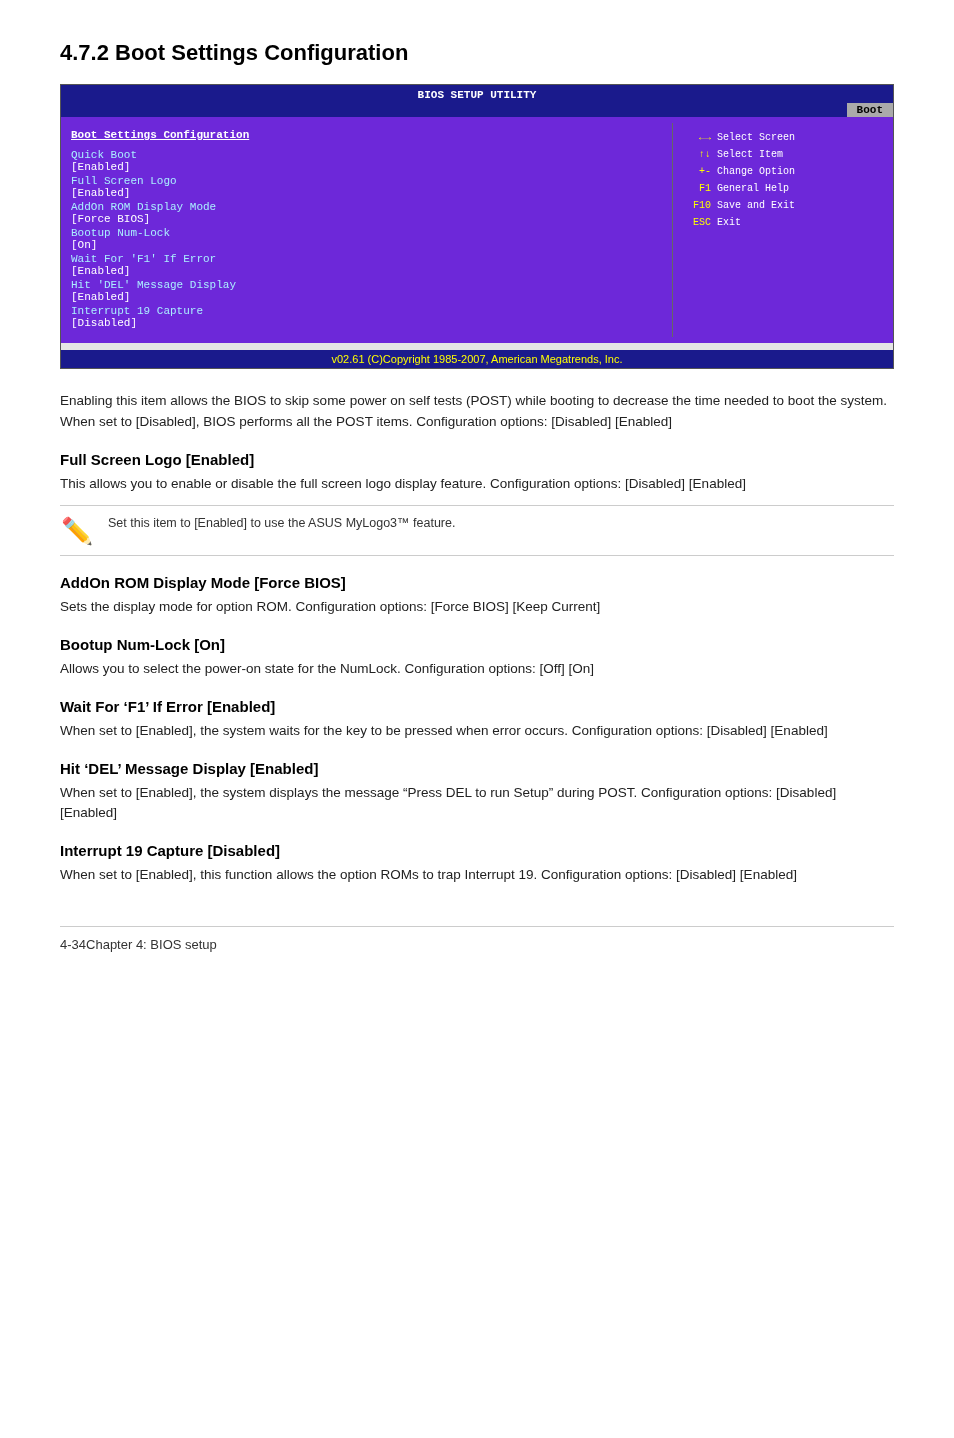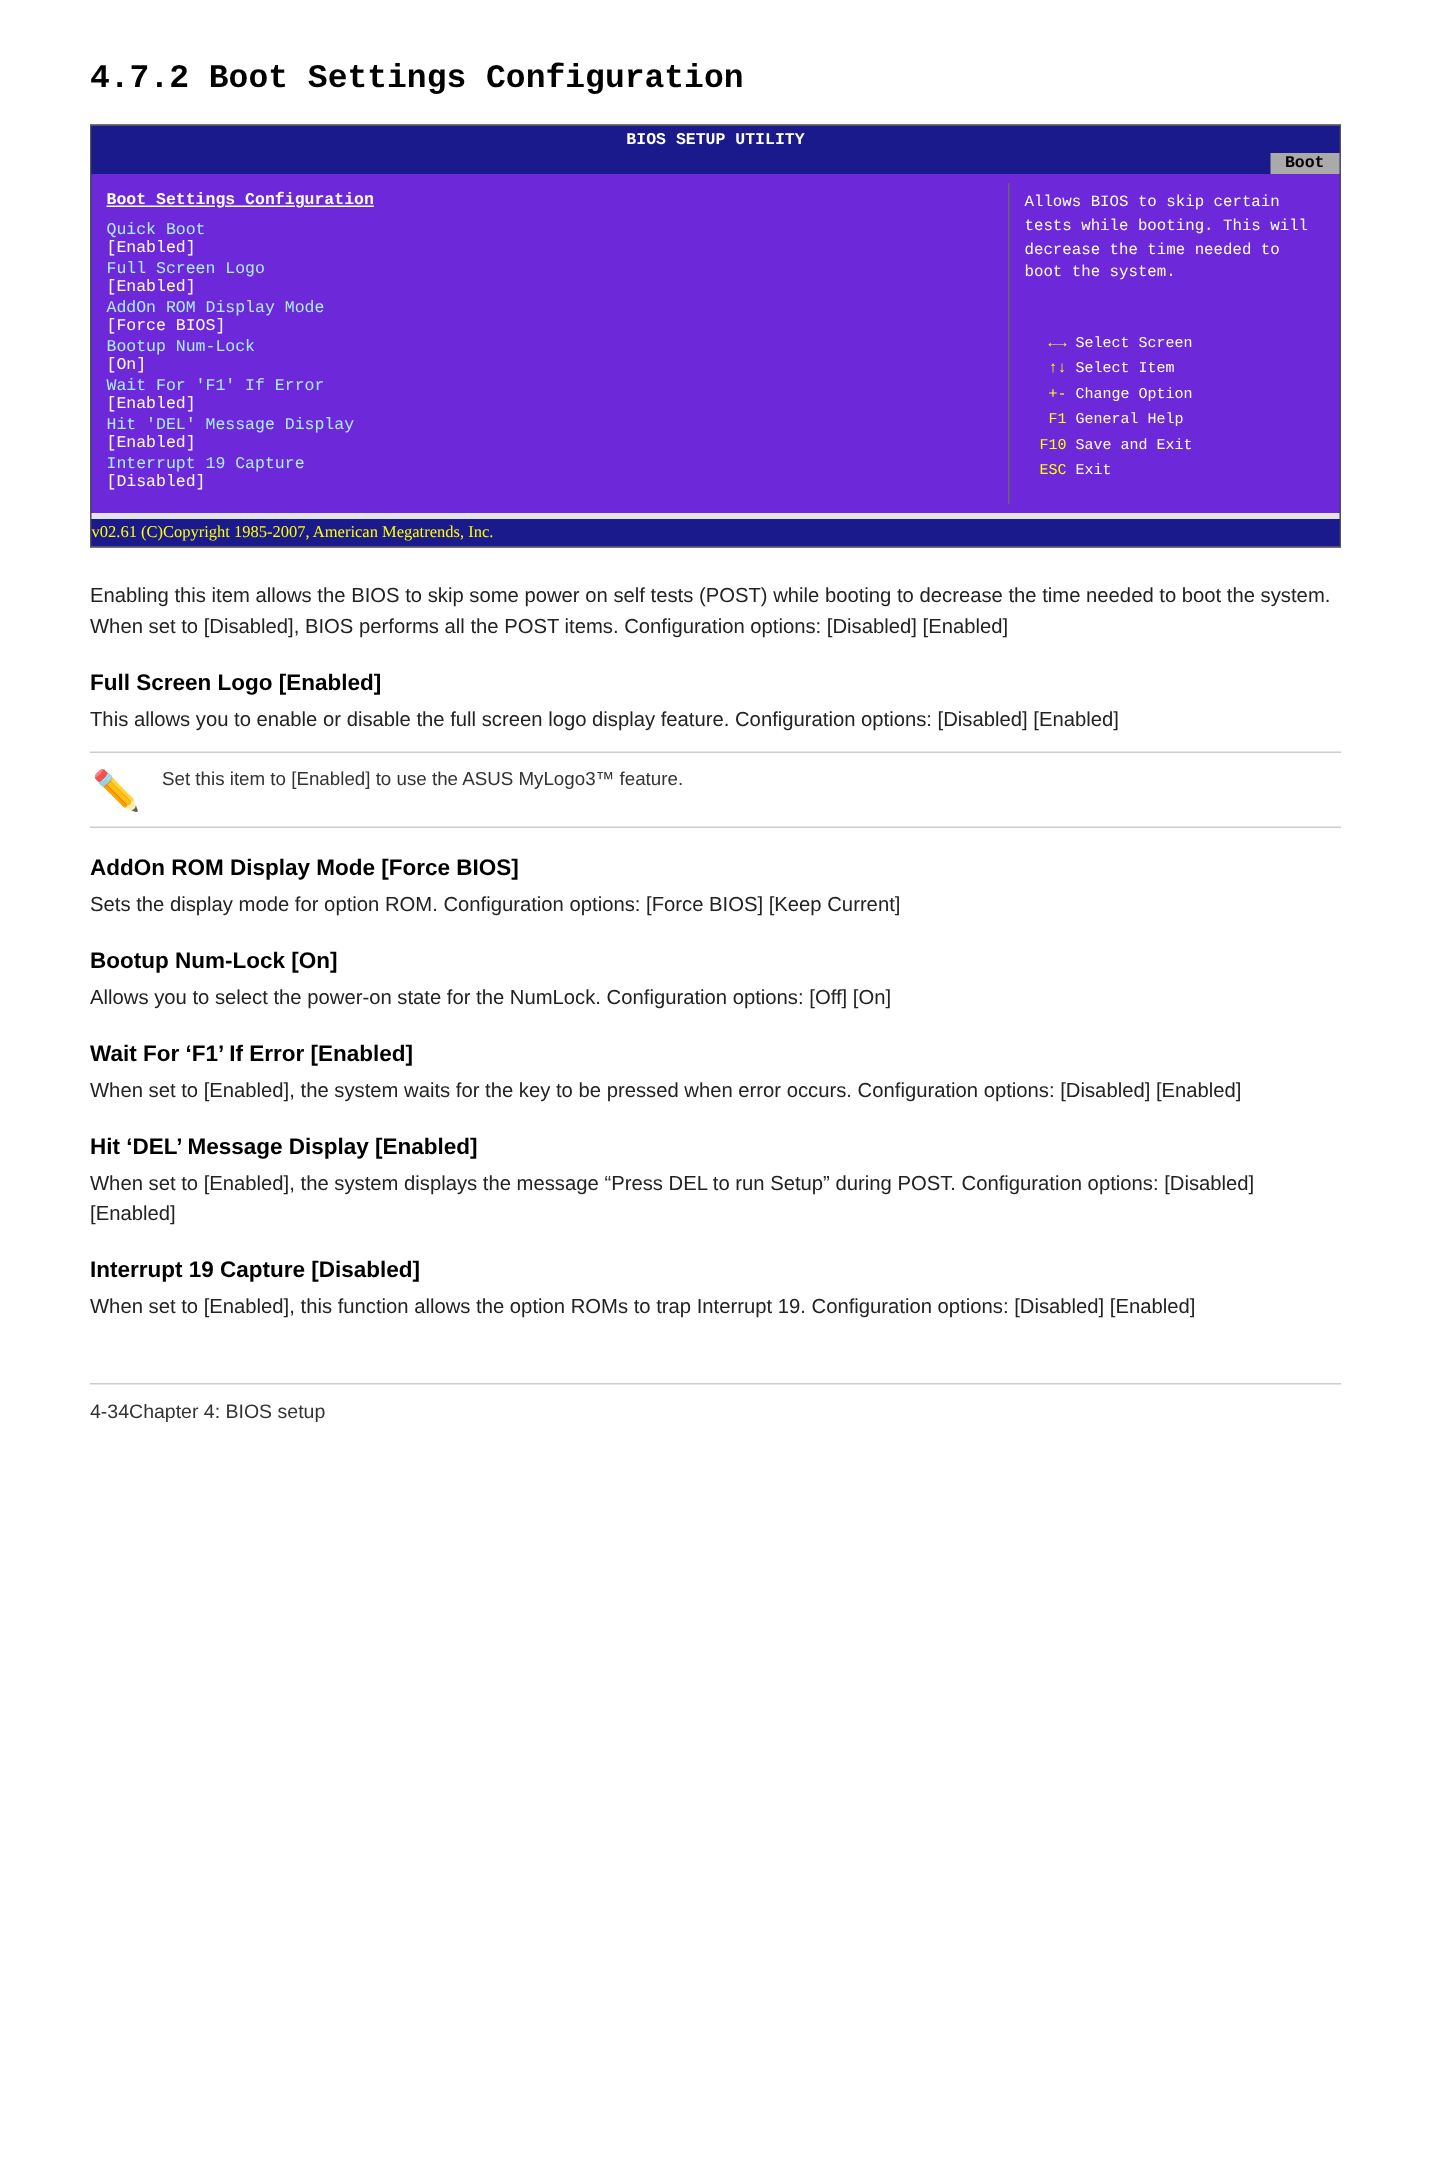--- a/index.html
+++ b/index.html
@@ -10,21 +10,21 @@
       color: #000;
       width: 954px;
       min-height: 1438px;
       padding: 40px 60px 60px 60px;
     }
 
     h1.page-title {
       font-size: 22px;
       font-weight: bold;
       margin-bottom: 18px;
-      font-family: Liberation Mono, monospace;
+      font-family: Liberation Sans, sans-serif;
     }
 
     
     .bios-box {
       border: 1px solid #555;
       background: #1a1a8c;
       color: #fff;
       font-family: 'Courier New', Courier, monospace;
       font-size: 11px;
       margin-bottom: 22px;
@@ -124,25 +124,26 @@
 
     .bios-key {
       display: inline-block;
       min-width: 28px;
       text-align: right;
       color: #ff0;
     }
 
     .bios-footer {
       background: #1a1a8c;
-      border-top: 4px solid #e5e5e5;
+      border-top: 7px solid #e5e5e5;
+      text-align: center;
       color: #ff0;
       font-size: 11px;
       padding: 3px 0;
-      font-family: Liberation Serif, serif;
+      font-family: Liberation Sans, sans-serif;
     }
 
     
     .section {
       margin-bottom: 18px;
     }
 
     .section-heading {
       font-size: 15px;
       font-weight: bold;
@@ -230,21 +231,20 @@
             <span class="bios-item-label">Hit 'DEL' Message Display</span>
             <span class="bios-item-value">[Enabled]</span>
           </div>
           <div class="bios-item">
             <span class="bios-item-label">Interrupt 19 Capture</span>
             <span class="bios-item-value">[Disabled]</span>
           </div>
         </div>
     </div>
     <div class="bios-right">
-      <div class="bios-help-text">Allows BIOS to skip certain tests while booting. This will decrease the time needed to boot the system.</div>
       <div class="bios-shortcuts" id="bios-shortcuts-container">
           <div class="bios-shortcut-row">
             <span class="bios-key">←→</span>
             <span>Select Screen</span>
           </div>
           <div class="bios-shortcut-row">
             <span class="bios-key">↑↓</span>
             <span>Select Item</span>
           </div>
           <div class="bios-shortcut-row">

